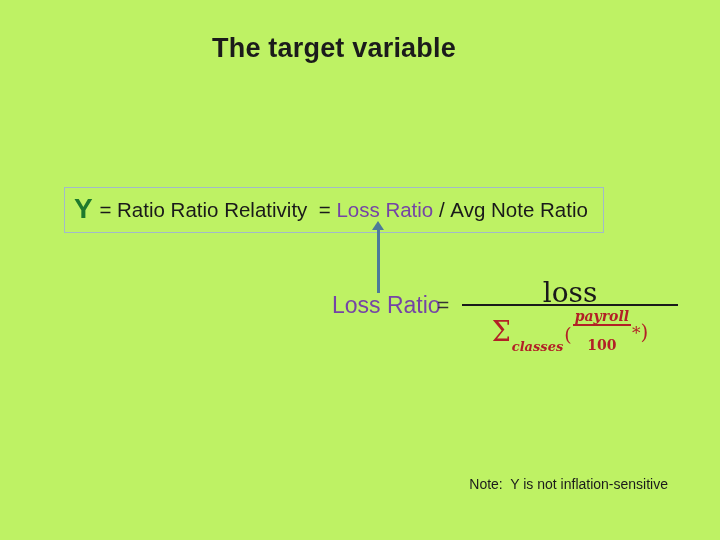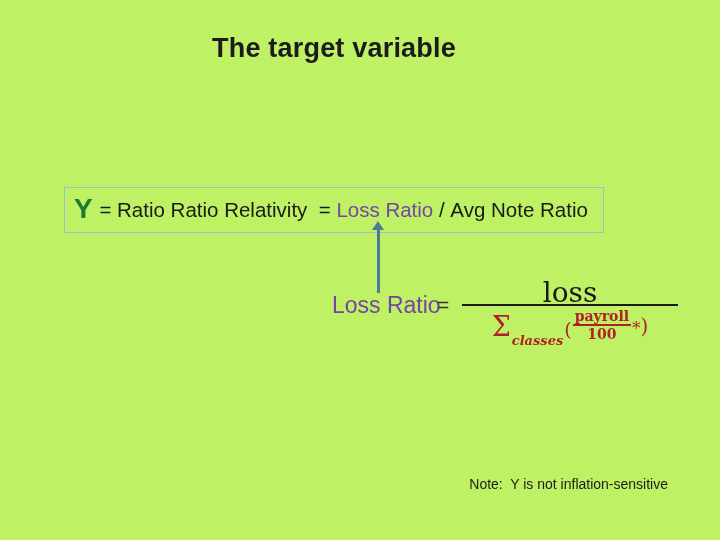--- a/index.html
+++ b/index.html
@@ -101,22 +101,22 @@
     display: flex;
     align-items: center;
     justify-content: center;
     color: var(--formula-red);
     line-height: 1;
   }
   .sigma { font-size: 27px; position: relative; top: 1px; }
   .sigma-sub { font-size: 13px; font-style: italic; font-weight: bold; position: relative; top: 9px; margin: 13px 1px 0 1px; }
   .open-paren { font-size: 19px; position: relative; top: 4px; }
   .inner-fraction { display: inline-flex; flex-direction: column; align-items: center; margin: 0 1px; }
-  .inner-num { font-size: 14px; font-weight: bold; border-bottom: 2px solid var(--formula-red); padding: 0 2px 1px 2px; }
-  .inner-den { font-size: 14px; font-weight: bold; padding-top: 1px; }
+  .inner-num { font-size: 14px; font-style: italic; font-weight: bold; border-bottom: 2px solid var(--formula-red); padding: 0 2px 1px 2px; }
+  .inner-den { font-size: 14px; font-weight: bold; padding-top: 12px; }
   .multiply-sign { font-size: 17px; position: relative; top: 3px; }
   .loss-cost { font-size: 20px; font-style: italic; font-weight: bold; position: relative; top: 1px; }
   .close-paren { font-size: 20px; position: relative; top: 1px; }
 
   .slide-note {
     position: absolute;
     left: 0; top: 476px;
     width: 668px;
     text-align: right;
     font-size: 14px;

